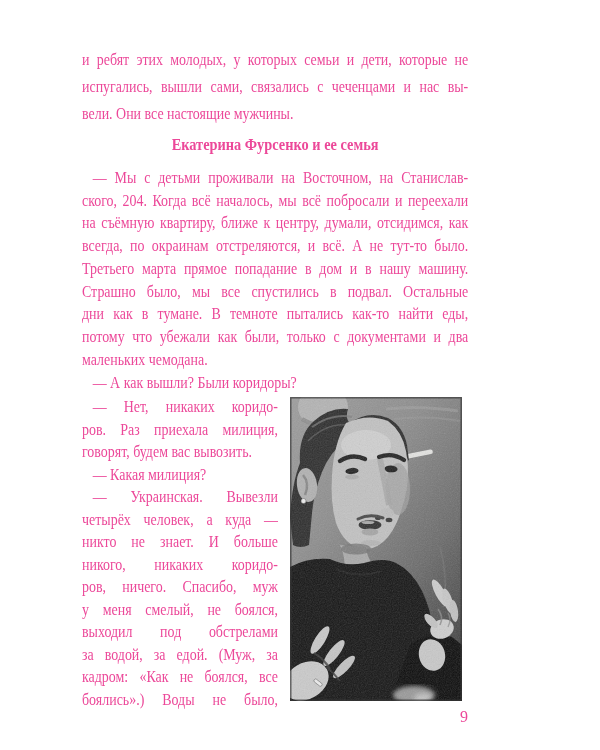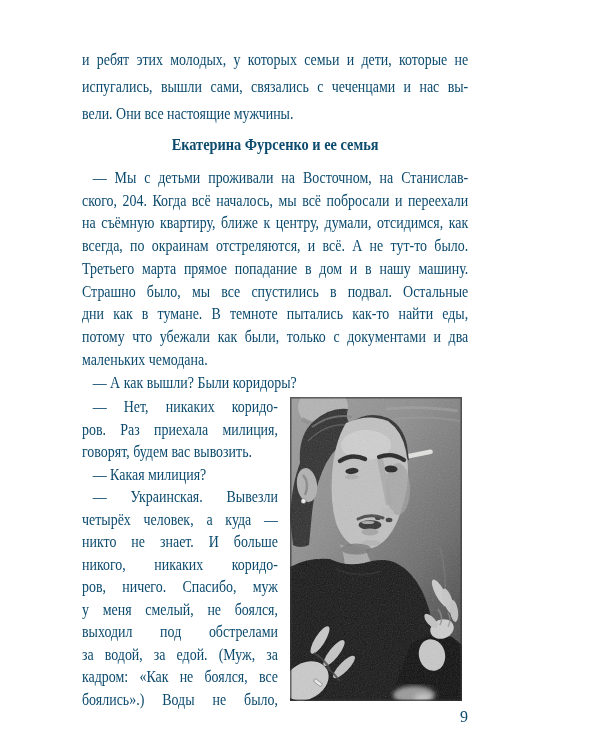--- a/index.html
+++ b/index.html
@@ -1,18 +1,18 @@
 <!DOCTYPE html>
 <html><head>
 <meta charset="utf-8">
 <style>
   html,body{margin:0;padding:0;background:#fff;}
   .page{
     position:relative;width:600px;height:750px;background:#ffffff;
-    font-family:"Liberation Serif","DejaVu Serif",serif;color:#0c4a6e;overflow:hidden;
+    font-family:"Liberation Serif","DejaVu Serif",serif;color:#ec4899;overflow:hidden;
   }
   .tblock{
     position:absolute;left:82px;top:46px;width:471px;
     transform:scaleX(0.82);transform-origin:0 0;
     font-size:17px;
   }
   .ln{text-align:justify;text-align-last:justify;}
   .ln.e{text-align-last:left;}
   .ln.i{text-indent:13px;}
   .intro .ln{line-height:27px;}

